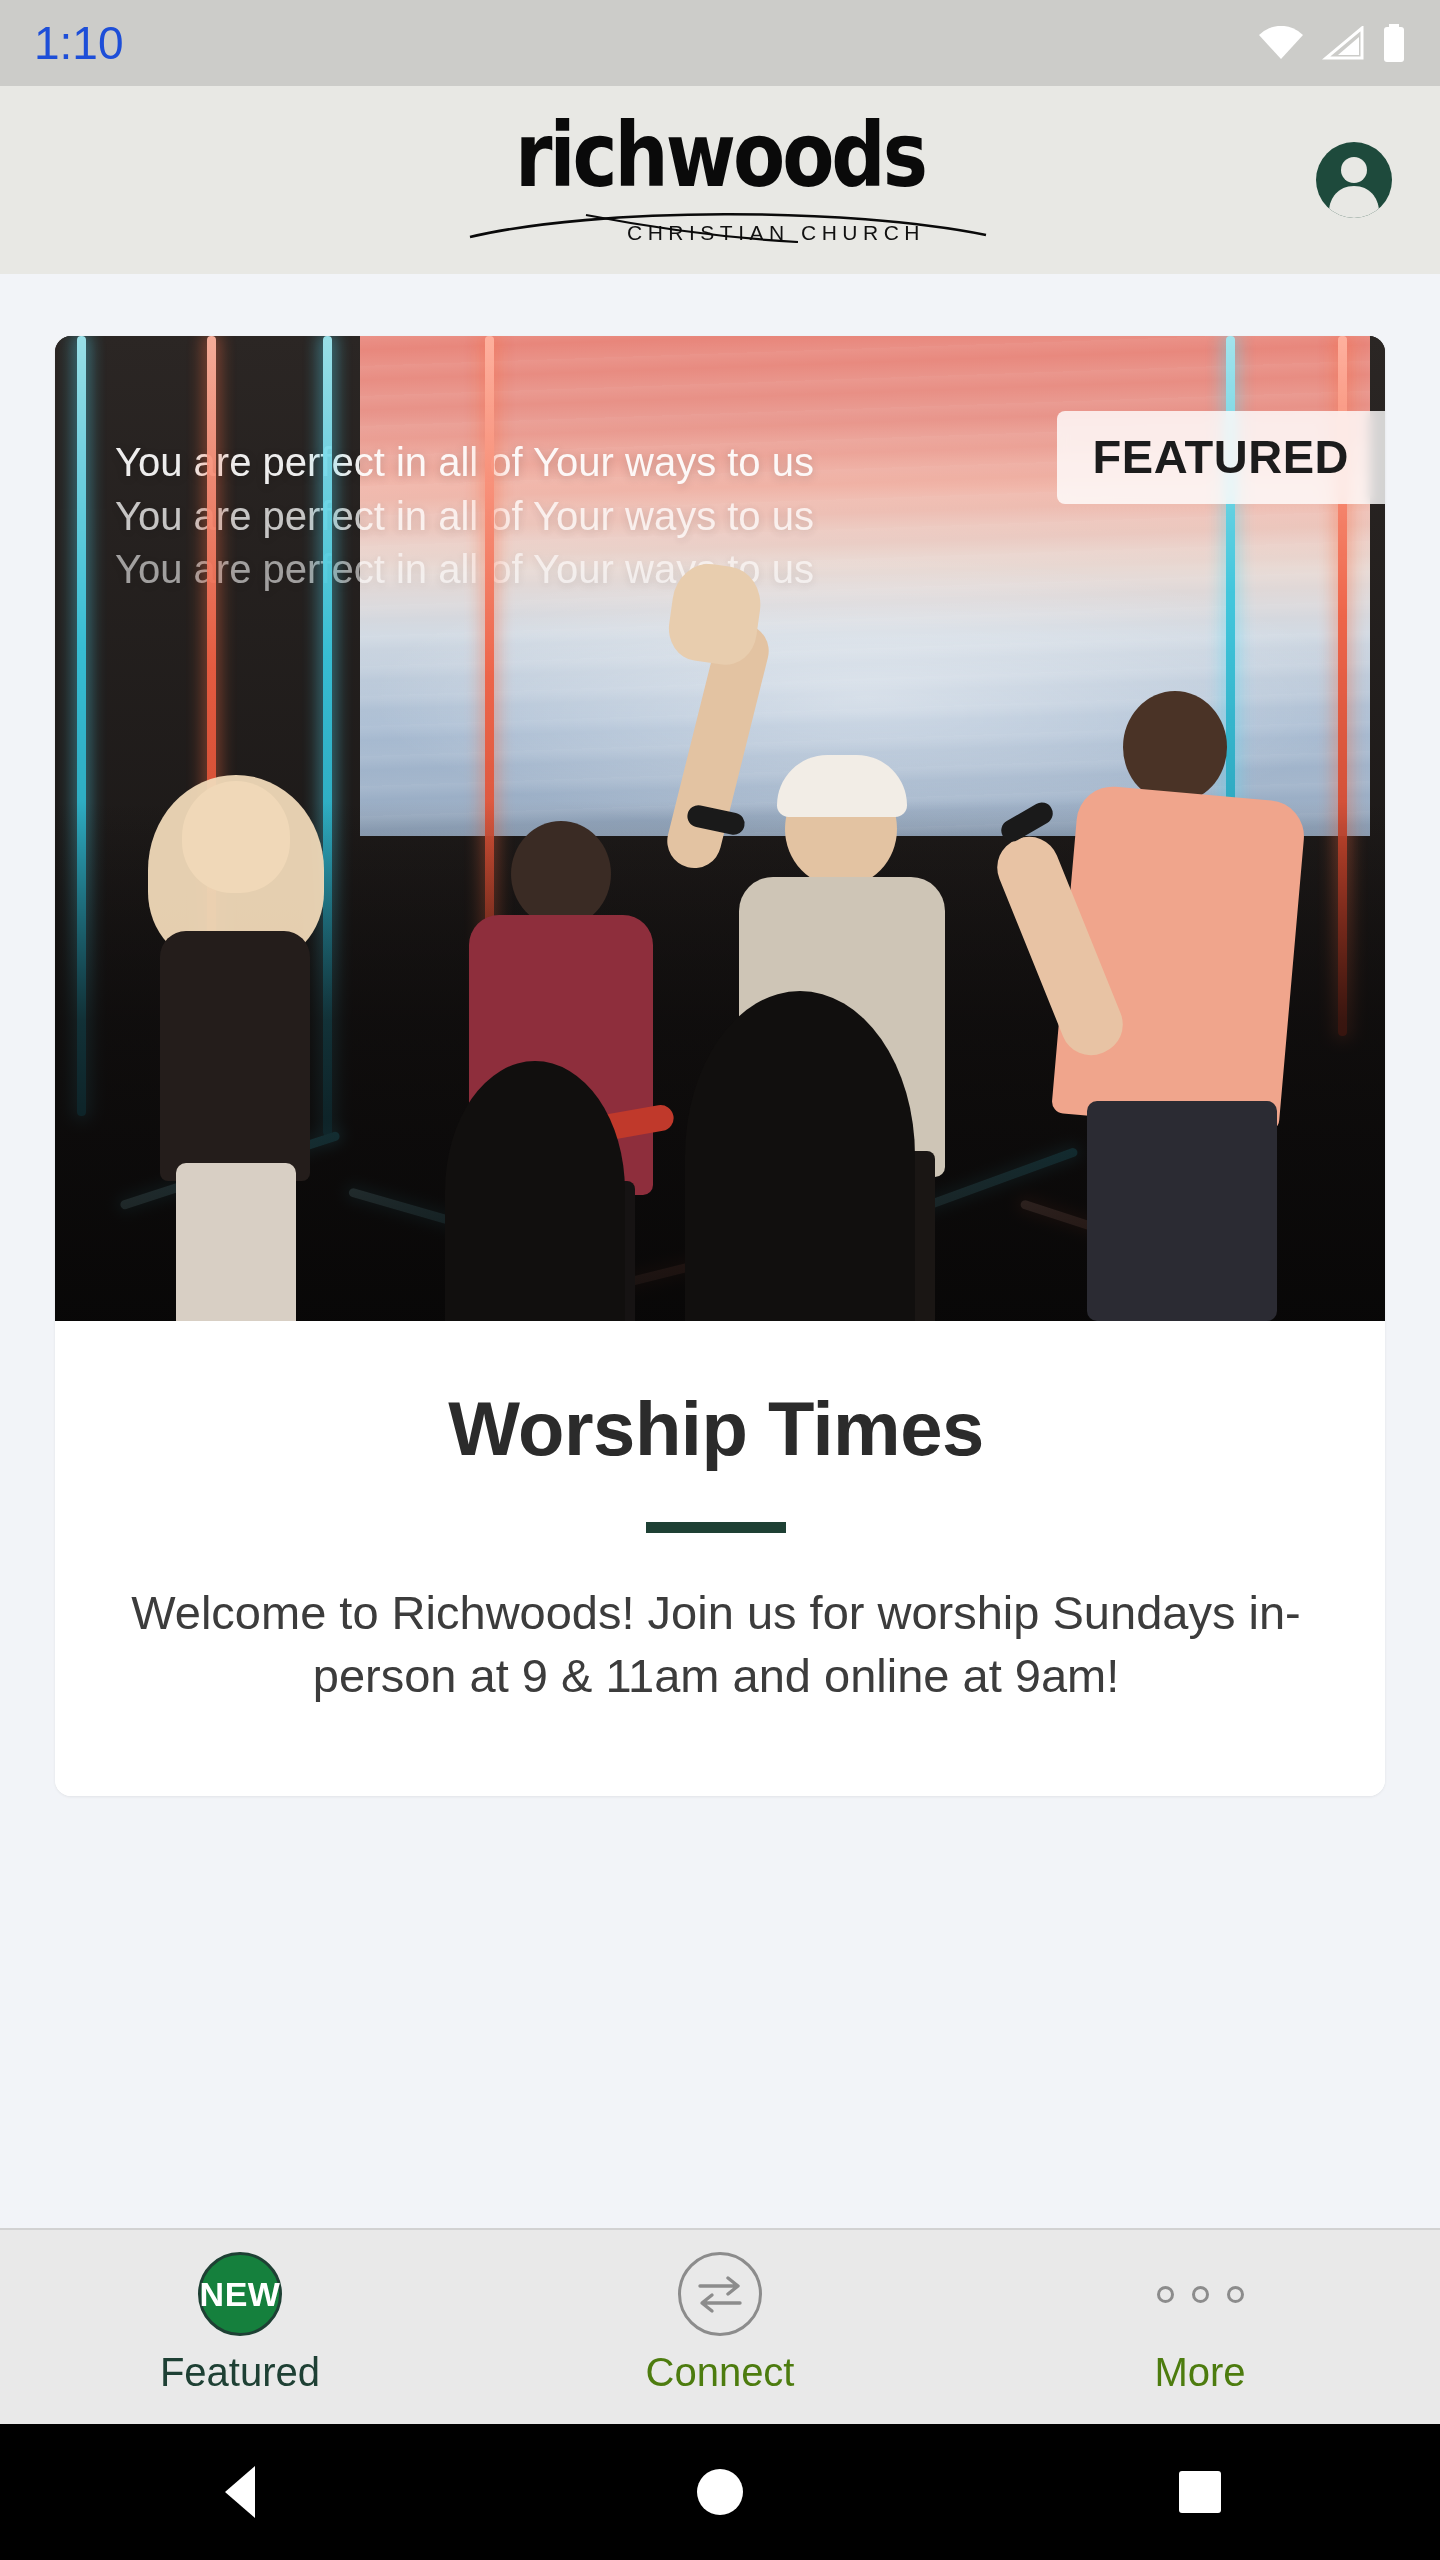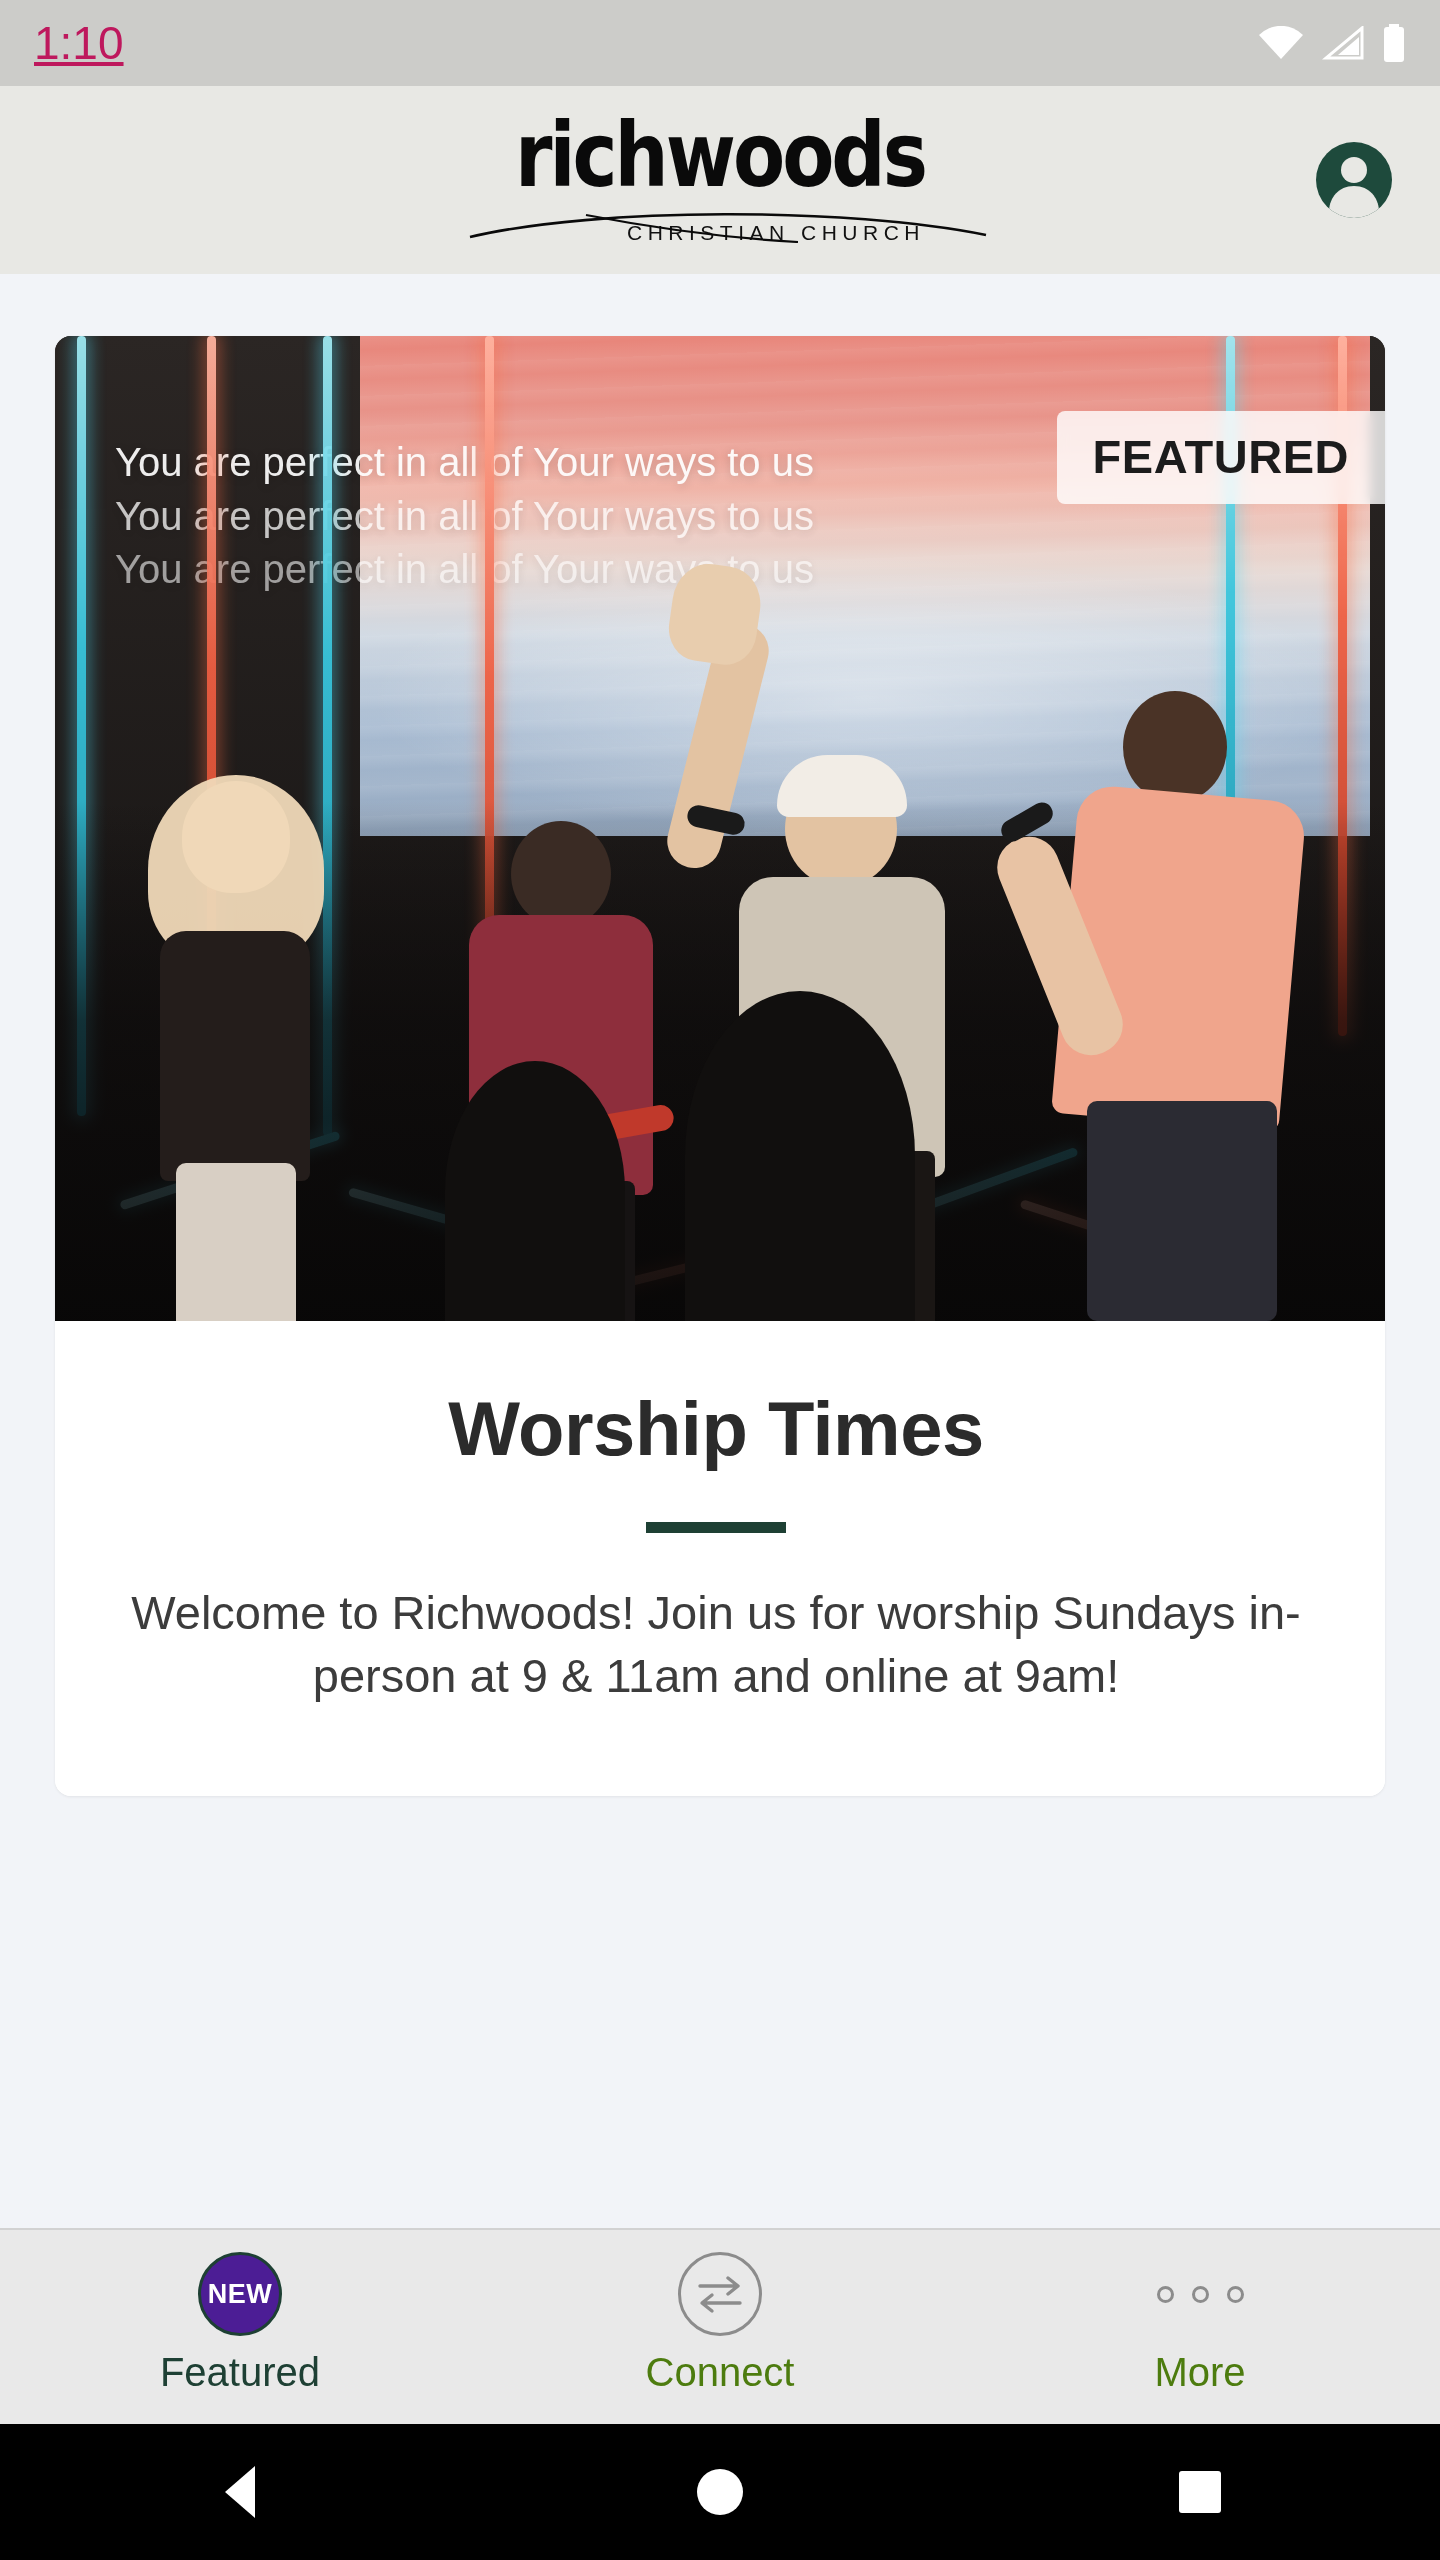--- a/index.html
+++ b/index.html
@@ -24,26 +24,25 @@
   
   .status-bar {
     height: 86px;
     background: #CCCCC9;
     display: flex;
     align-items: center;
     padding: 0 34px;
     flex: 0 0 auto;
   }
   .status-time {
-    color: #be185d;
+    color: #1d4ed8;
     font-size: 46px;
     font-weight: 400;
     letter-spacing: 0px;
     line-height: 1;
-    text-decoration: underline;
   }
   .status-icons {
     margin-left: auto;
     display: flex;
     align-items: center;
     gap: 18px;
   }
   .ic-wifi, .ic-signal, .ic-batt { display: block; }
 
   
@@ -295,24 +294,24 @@
   .tab-circle {
     width: 84px;
     height: 84px;
     border-radius: 50%;
     border: 3px solid #8C8C8C;
     display: flex;
     align-items: center;
     justify-content: center;
   }
   .tab-circle.filled {
-    background: #4c1d95;
+    background: #15803d;
     border-color: #1E4034;
     color: #FFFFFF;
-    font-size: 27px;
+    font-size: 34px;
     font-weight: 700;
     letter-spacing: 0.5px;
   }
   .tab-label {
     font-size: 40px;
     color: #4d7c0f;
     font-weight: 400;
     font-family: "Liberation Sans", sans-serif;
     line-height: 1;
   }

